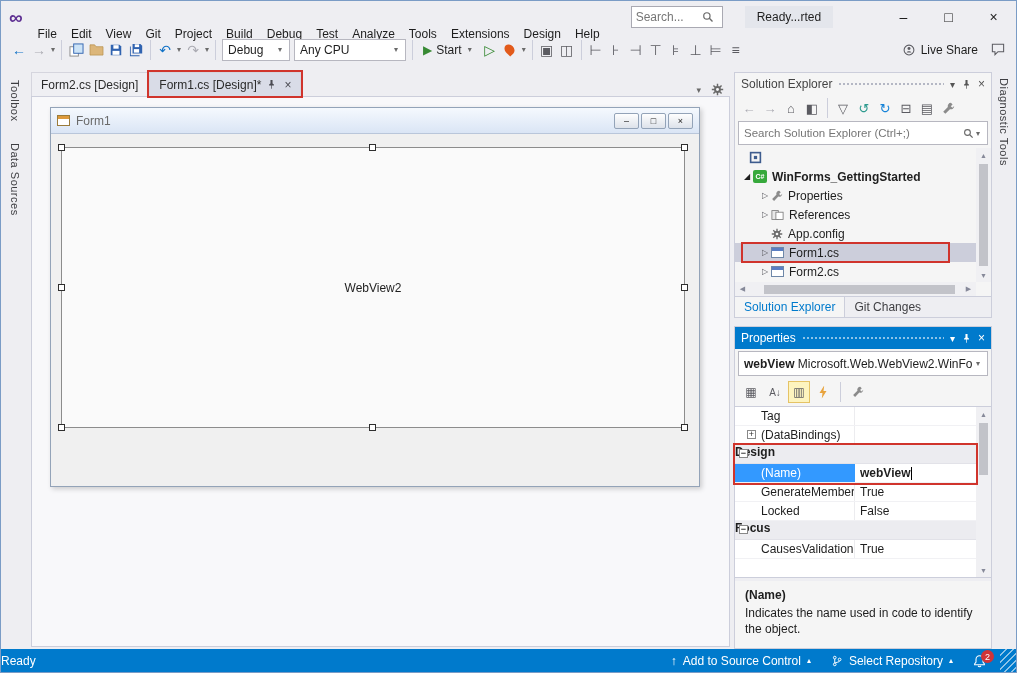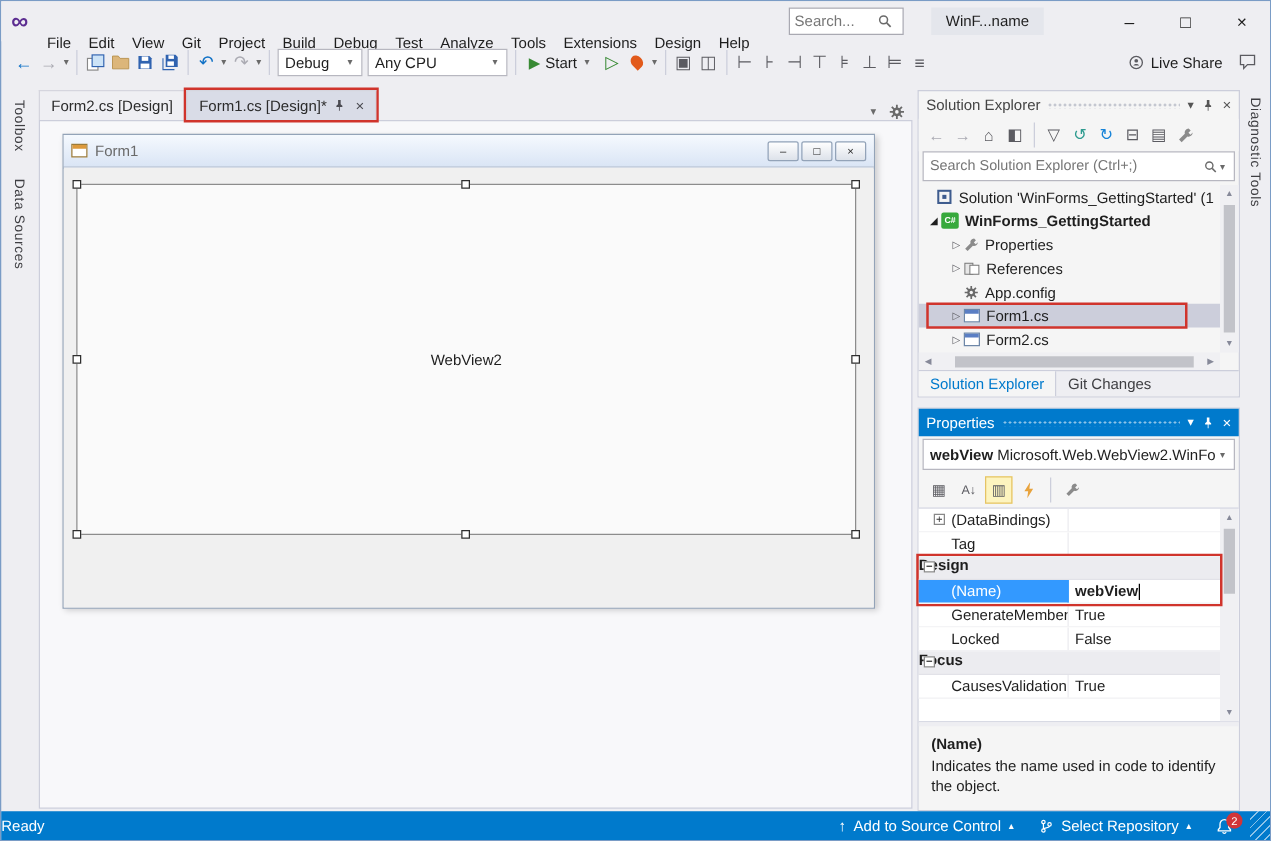--- a/index.html
+++ b/index.html
@@ -176,21 +176,21 @@
       <span class="menu-item">Design</span>
       <span class="menu-item">Help</span>
     </nav>
     <div class="tb-search">
       <input placeholder="Search..." style="">
       <svg width="12" height="12" viewBox="0 0 16 16">
           <circle cx="6.5" cy="6.5" r="4.2" fill="none" stroke="#6a6a6a" stroke-width="1.6"></circle>
           <path d="M9.8 9.8L14 14" stroke="#6a6a6a" stroke-width="1.8"></path>
         </svg>
     </div>
-    <span class="win-title">WinF...name</span>
+    <span class="win-title">Ready...rted</span>
     <div class="win-buttons">
       <span class="win-btn">–</span>
       <span class="win-btn">□</span>
       <span class="win-btn">×</span>
     </div>
   </div>
 
   <div class="toolbar">
     <span class="icon-btn blue">←</span>
     <span class="icon-btn gray">→</span>
@@ -374,21 +374,20 @@
         </div>
         <div class="se-body">
           <div class="se-rows">
             <div class="tree-row" style="padding-left:14px">
               <span class="ticon">
                 <svg width="13" height="13" viewBox="0 0 16 16">
                     <rect x="2" y="2" width="12" height="12" fill="none" stroke="#3E5C8E" stroke-width="2"></rect>
                     <rect x="6" y="6" width="4" height="4" fill="#3E5C8E"></rect>
                   </svg>
               </span>
-              <span class="tlabel">Solution 'WinForms_GettingStarted' (1</span>
             </div>
             <div class="tree-row" style="padding-left:6px">
               <span class="tw exp">◢</span>
               <span class="ticon">
                   <span class="csharp-box">C#</span>
                 </span>
               <span class="tlabel bold">WinForms_GettingStarted</span>
             </div>
             <div class="tree-row" style="padding-left:24px">
               <span class="tw">▷</span>
@@ -483,28 +482,28 @@
           <span class="icon-btn">
             <svg width="12" height="12" viewBox="0 0 16 16">
                 <path d="M11 1a4 4 0 0 0-3.8 5.2L1.5 11.9l2.6 2.6 5.7-5.7A4 4 0 0 0 15 5l-2.2 2.2-2-2L13 3z" fill="#8B8B8B"></path>
               </svg>
           </span>
         </div>
         <div class="pg-grid">
           <div class="pg-rows">
             <div class="pg-row">
               <span class="pg-name">
+                  <span>Tag</span>
+                </span>
+              <span class="pg-value"></span>
+            </div>
+            <div class="pg-row">
+              <span class="pg-name">
                   <span class="expander item plus"></span>
                   <span>(DataBindings)</span>
-                </span>
-              <span class="pg-value"></span>
-            </div>
-            <div class="pg-row">
-              <span class="pg-name">
-                  <span>Tag</span>
                 </span>
               <span class="pg-value"></span>
             </div>
             <div class="pg-anno-wrap">
               <div class="pg-cat">
                 <span class="expander minus"></span>
                 <span>Design</span>
               </div>
               <div class="pg-row selected">
                 <span class="pg-name">

